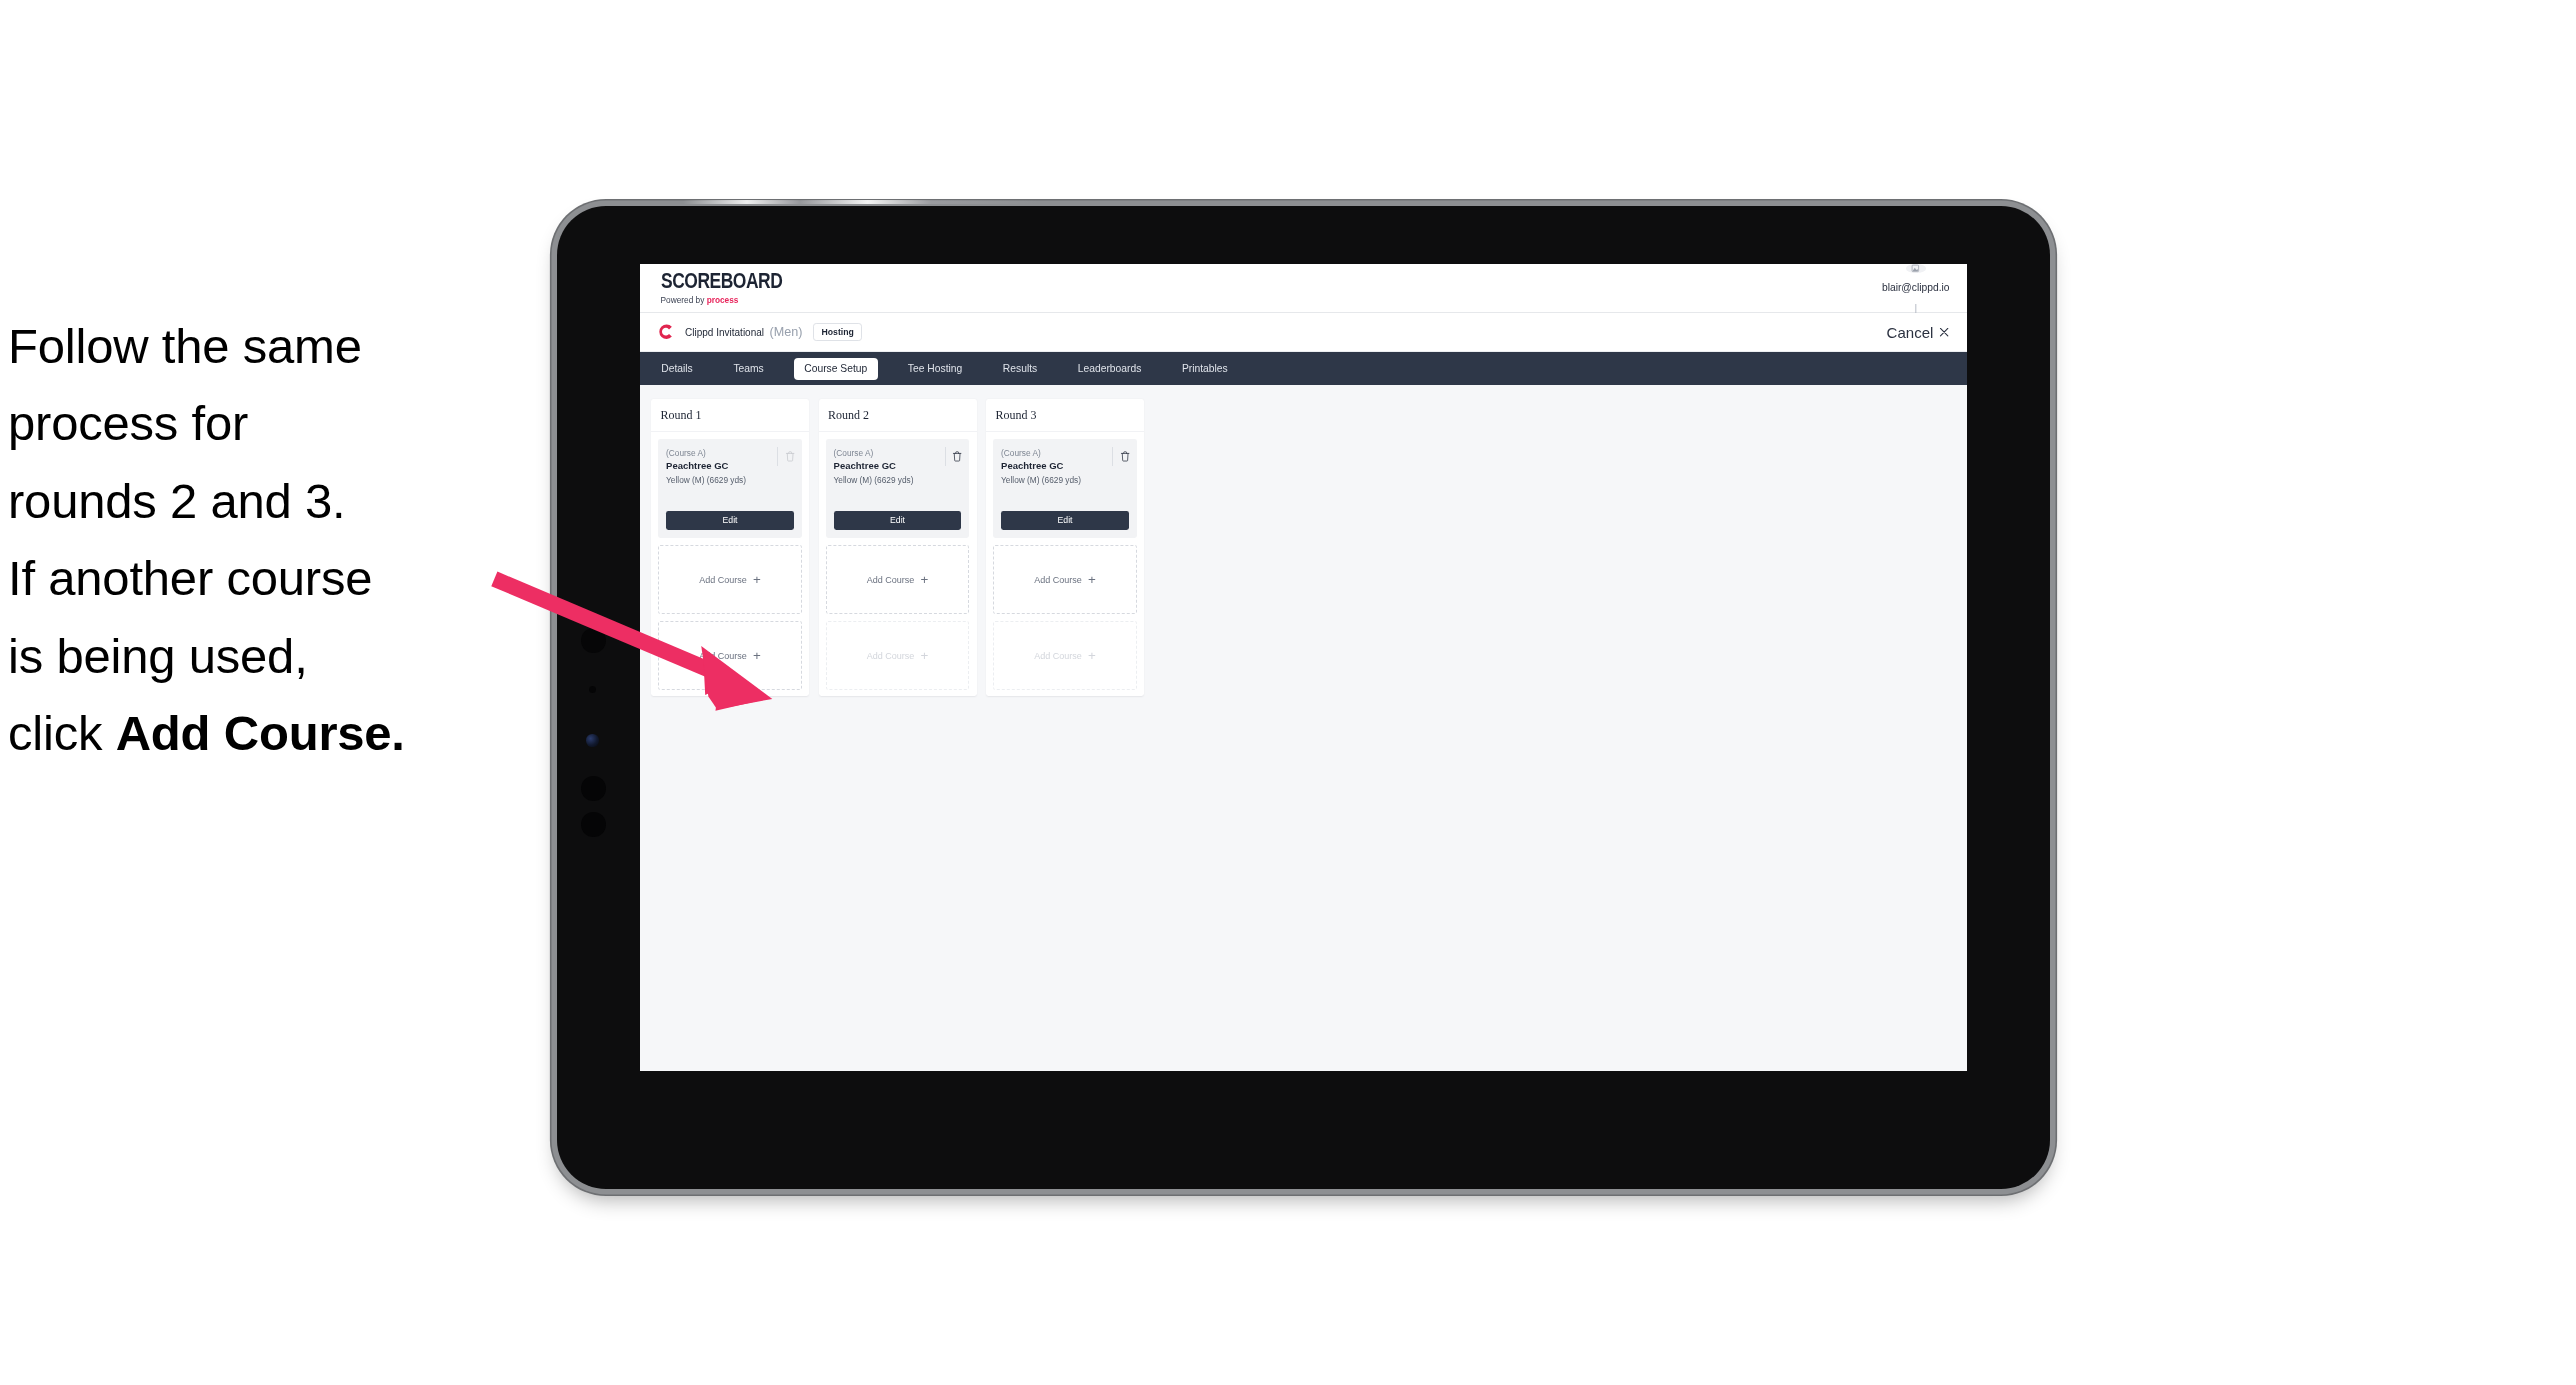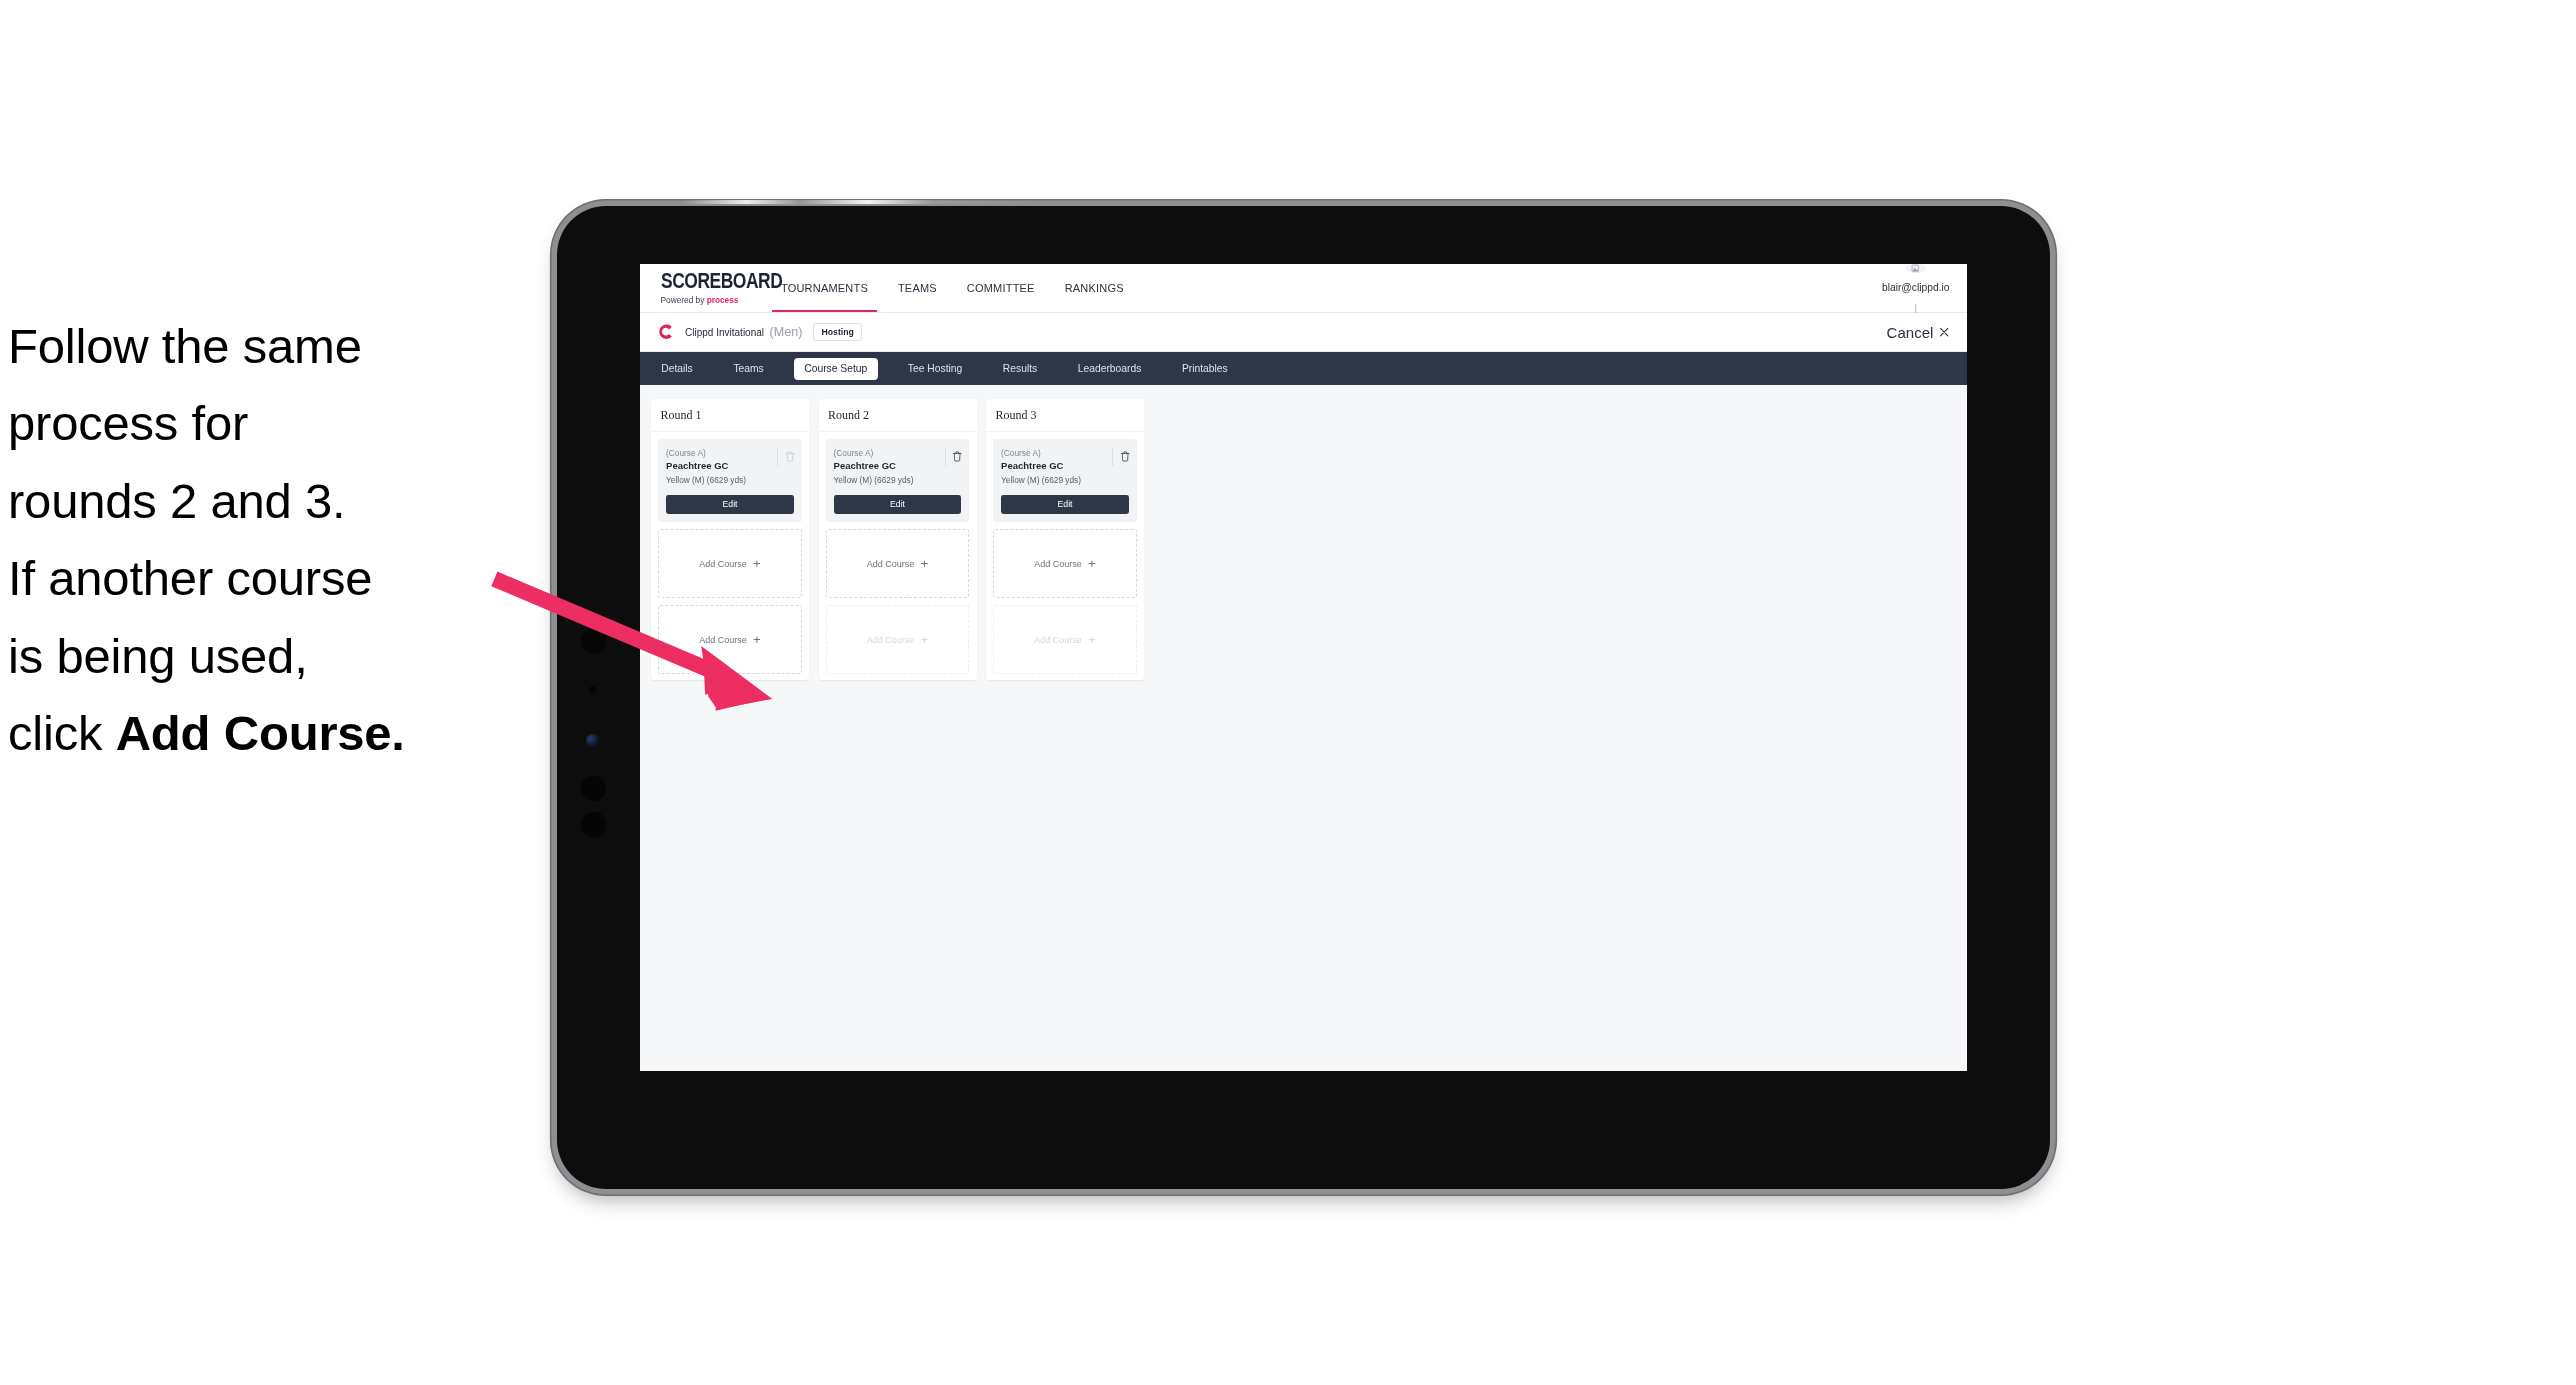--- a/index.html
+++ b/index.html
@@ -253,21 +253,21 @@
     position: absolute;
     right: 7.1px; top: 7.1px;
     display: flex; align-items: center; gap: 6.3px;
     height: 20.5px;
   }
   .vdivider { width: 0.8px; height: 19px; background: #dcdfe4; }
   .trash { cursor: pointer; display: block; }
   .trash.disabled { opacity: 0.22; cursor: default; }
 
   .edit-btn {
-    margin-top: 8px;
+    margin-top: 24px;
     width: 100%;
     background: #2e3748;
     color: #ffffff;
     border: none;
     border-radius: 2.4px;
     height: 19px;
     font-size: 8.7px;
     font-family: "Liberation Sans", sans-serif;
     cursor: pointer;
   }
@@ -329,26 +329,20 @@
 
     <div id="screen">
 
       <div id="topbar">
 
         <div id="logo-block">
           <div id="logo-word">SCOREBOARD</div>
           <div id="logo-sub"><span>Powered by </span><span class="brand">process</span></div>
         </div>
 
-        <div id="mainnav">
-          <div class="navitem active">TOURNAMENTS</div>
-          <div class="navitem">TEAMS</div>
-          <div class="navitem">COMMITTEE</div>
-          <div class="navitem">RANKINGS</div>
-        </div>
 
         <div id="topbar-right">
           <div id="avatar">
             <svg width="8.7" height="8.7" viewBox="0 0 16 16">
               <rect x="2" y="2" width="12" height="12" rx="1.5" fill="none" stroke="#9aa0ab" stroke-width="1.4"></rect>
               <path d="M3 13 L7 7 L10 11 L12 9 L13 13 Z" fill="#9aa0ab"></path>
             </svg>
           </div>
           <span>blair@clippd.io</span>
           <span class="pipe">|</span>

